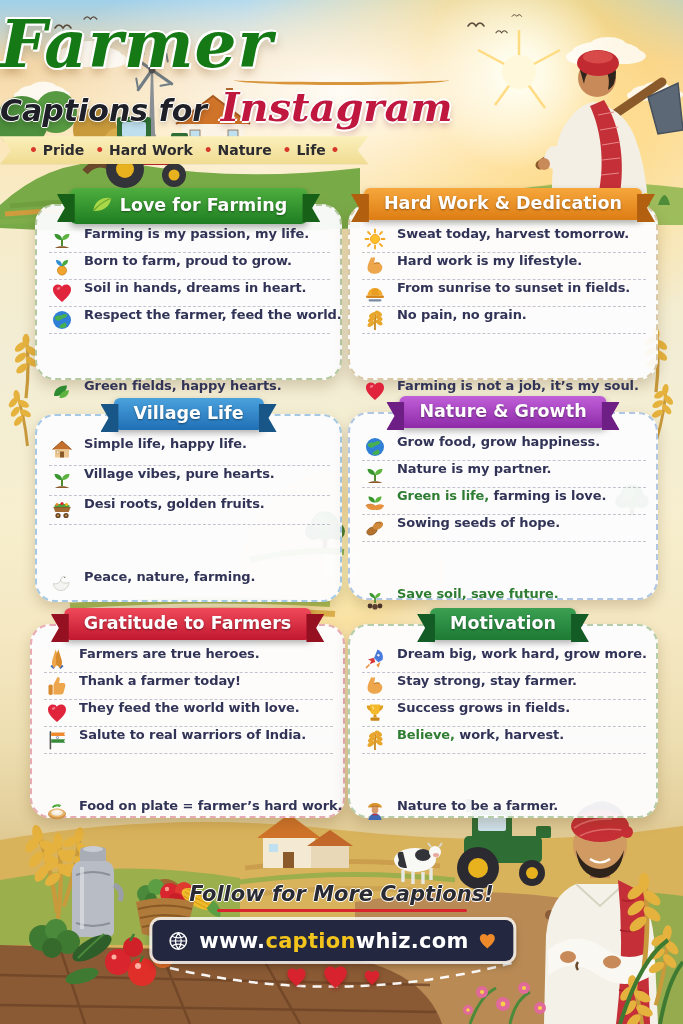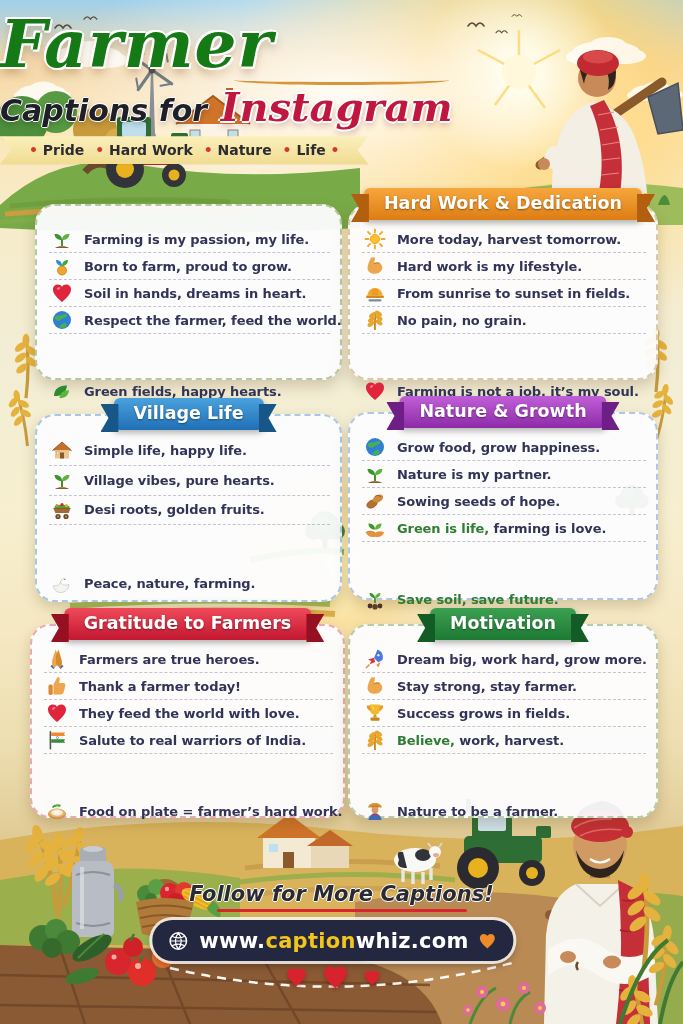--- a/index.html
+++ b/index.html
@@ -36,40 +36,40 @@
   .ribbon{position:absolute;top:-18px;left:50%;transform:translateX(-50%);z-index:2;white-space:nowrap;
     padding:5px 20px 7px;border-radius:6px;color:#fff;font-weight:bold;font-size:17.5px;
     background:linear-gradient(180deg,var(--b1),var(--b2));box-shadow:0 3px 6px rgba(0,0,0,.3);
     text-shadow:0 1px 2px rgba(0,0,0,.4);display:flex;align-items:center;gap:6px;}
   .ribbon::before,.ribbon::after{content:"";position:absolute;top:6px;width:18px;height:28px;background:var(--b3);z-index:-1;}
   .ribbon::before{left:-13px;clip-path:polygon(0 0,100% 0,100% 100%,0 100%,45% 50%);}
   .ribbon::after{right:-13px;clip-path:polygon(0 0,100% 0,55% 50%,100% 100%,0 100%);}
   .ribbon .rleaf{width:24px;height:24px;display:inline-block;}
   .rows{display:flex;flex-direction:column;justify-content:space-evenly;height:calc(100% - 22px);
     margin:20px 0 0;padding:0 10px 2px 12px;list-style:none;}
-  .row{flex:1;display:flex;align-items:center;gap:9px;border-bottom:1.5px dashed rgba(110,110,140,.4);}
+  .row{flex:1;display:flex;gap:9px;border-bottom:1.5px dashed rgba(110,110,140,.4);}
   .row:last-child{border-bottom:none;margin-top:44px;}
   .cicon{width:26px;height:26px;flex:0 0 26px;display:flex;align-items:center;justify-content:center;}
   .cicon svg{width:24px;height:24px;}
   .ctext{margin:0;font-size:13px;font-weight:bold;color:#323457;white-space:nowrap;letter-spacing:-.1px;}
   .ctext .lead{color:#2e7d32;}
   .c0{--b1:#4fae3e;--b2:#1e7e22;--b3:#166018;--bd:#b5c9a0;left:35px;top:204px;width:303px;height:172px;}
   .c1{--b1:#f6a73c;--b2:#dd7d14;--b3:#b26010;--bd:#d8c8a8;left:348px;top:204px;width:306px;height:172px;}
   .c2{--b1:#4aa2dd;--b2:#1f6fb5;--b3:#175687;--bd:#a5c9e5;left:35px;top:414px;width:303px;height:184px;}
   .c3{--b1:#c060d8;--b2:#8e2aa8;--b3:#6e1f85;--bd:#b0c6e2;left:348px;top:412px;width:306px;height:184px;}
   .c4{--b1:#ef4a5a;--b2:#c21730;--b3:#951021;--bd:#e8aab2;left:30px;top:624px;width:311px;height:190px;}
   .c5{--b1:#3ba052;--b2:#1d7a33;--b3:#145c26;--bd:#b5cda8;left:348px;top:624px;width:306px;height:190px;}
 
   
   .follow{position:absolute;top:882px;left:0;right:0;text-align:center;z-index:3;
     font-size:21px;font-weight:bold;font-style:italic;color:#2a2a33;
     text-shadow:0 1px 0 #fff,0 -1px 0 #fff,1px 0 0 #fff,-1px 0 0 #fff;}
   .follow-underline{width:250px;height:3px;background:#d8252e;border-radius:2px;margin:3px auto 0;}
   .site-pill{position:absolute;top:920px;left:333px;transform:translateX(-50%);z-index:3;height:41px;
-    display:flex;align-items:center;gap:9px;padding:0 16px 0 14px;background:#232840;border-radius:20px;
+    display:flex;align-items:center;gap:9px;padding:0 16px 0 14px;background:#232840;border-radius:8px;
     box-shadow:0 0 0 3px rgba(255,255,255,.8),0 4px 9px rgba(0,0,0,.35);cursor:pointer;}
   .site-pill .gicon{width:24px;height:24px;}
   .site-text{font-size:21px;font-weight:bold;color:#fff;letter-spacing:.3px;}
   .site-text .hl{color:#f2c41c;}
   .pill-heart{width:20px;height:20px;}
   .hearts{position:absolute;top:962px;left:333px;transform:translateX(-50%);display:flex;align-items:center;gap:12px;z-index:3;}
   .hearts svg{filter:drop-shadow(0 2px 2px rgba(120,0,0,.4));}
 </style>
 </head>
 <body>
@@ -349,20 +349,27 @@
     </div>
     <div class="tagline">
       <span class="tag-item">Pride</span>
       <span class="tag-item">Hard Work</span>
       <span class="tag-item">Nature</span>
       <span class="tag-item">Life</span>
     </div>
   </header>
 
   <section class="card c0">
+    <div class="ribbon">
+      <span class="rleaf"><svg viewBox="0 0 24 24">
+            <path d="M3 18C4 8 12 3.5 21 5c-1.5 9-8.5 13.5-18 13z" fill="#a8d84a"></path>
+            <path d="M3 18C8 12 14 8 21 5" stroke="#6aa82a" stroke-width="1.2" fill="none"></path>
+          </svg></span>
+      <span>Love for Farming</span>
+    </div>
     <ul class="rows">
       <li class="row">
           <span class="cicon">
             <svg viewBox="0 0 24 24">
               <path d="M5 21c2-2.5 12-2.5 14 0z" fill="#8a5a2b"></path>
               <path d="M12 19v-6" stroke="#4e8c2f" stroke-width="2" fill="none"></path>
               <path d="M12 13C12 9 9 6.5 4.5 7c.3 4 3.5 6 7.5 6z" fill="#39962f"></path>
               <path d="M12 13c0-4 3-6.5 7.5-6-.3 4-3.5 6-7.5 6z" fill="#5cb33e"></path>
             </svg>
           </span>
@@ -418,21 +425,21 @@
       <li class="row">
           <span class="cicon">
             <svg viewBox="0 0 24 24">
               <g stroke="#f5a71f" stroke-width="1.8" stroke-linecap="round">
                 <path d="M12 2.5v3M12 18.5v3M2.5 12h3M18.5 12h3M5 5l2.1 2.1M16.9 16.9L19 19M19 5l-2.1 2.1M7.1 16.9L5 19" fill="none"></path>
               </g>
               <circle cx="12" cy="12" r="4.6" fill="#ffc02e"></circle>
               <circle cx="12" cy="12" r="4.6" fill="none" stroke="#e89a14" stroke-width=".8"></circle>
             </svg>
           </span>
-          <p class="ctext"><span class="lead"></span><span>More today, harvest tomorrow.</span></p>
+          <p class="ctext"><span class="lead"></span><span>Sweat today, harvest tomorrow.</span></p>
         </li>
       <li class="row">
           <span class="cicon">
             <svg viewBox="0 0 24 24">
               <path d="M8 3.5h4.2L11 9.8c2.8-1.8 6.8-1 8 2 1.3 3.6-1.6 8-7 8-4.2 0-7.5-2-7.5-5.8 0-3.8 2.3-7.2 3.5-10.5z" fill="#eda64b"></path>
               <path d="M11 9.8c1.8-1.1 4-1.2 5.7-.4" fill="none" stroke="#c97f2a" stroke-width="1.2"></path>
             </svg>
           </span>
           <p class="ctext"><span class="lead"></span><span>Hard work is my lifestyle.</span></p>
         </li>
@@ -555,38 +562,38 @@
               <path d="M12 19v-6" stroke="#4e8c2f" stroke-width="2" fill="none"></path>
               <path d="M12 13C12 9 9 6.5 4.5 7c.3 4 3.5 6 7.5 6z" fill="#39962f"></path>
               <path d="M12 13c0-4 3-6.5 7.5-6-.3 4-3.5 6-7.5 6z" fill="#5cb33e"></path>
             </svg>
           </span>
           <p class="ctext"><span class="lead"></span><span>Nature is my partner.</span></p>
         </li>
       <li class="row">
           <span class="cicon">
             <svg viewBox="0 0 24 24">
+              <path d="M12 13.5C12 9.5 9 7.5 5.5 7.5c0 4 3 6 6.5 6z" fill="#39962f"></path>
+              <path d="M12 13.5c0-4 3-6 6.5-6 0 4-3 6-6.5 6z" fill="#5cb33e"></path>
+              <path d="M2.8 16.5c3-1.8 6.2-1.8 9.2.2 3-2 6.2-2 9.2-.2-1.8 3.8-5.5 5.3-9.2 4.2-3.7 1.1-7.4-.4-9.2-4.2z" fill="#e8913c"></path>
+              <path d="M2.8 16.5c3-1.8 6.2-1.8 9.2.2" fill="none" stroke="#c06f24" stroke-width=".8"></path>
+            </svg>
+          </span>
+          <p class="ctext"><span class="lead">Green is life,</span><span> farming is love.</span></p>
+        </li>
+      <li class="row">
+          <span class="cicon">
+            <svg viewBox="0 0 24 24">
               <ellipse cx="9" cy="15" rx="5.5" ry="3.6" transform="rotate(-28 9 15)" fill="#b5722e"></ellipse>
               <ellipse cx="9" cy="15" rx="5.5" ry="3.6" transform="rotate(-28 9 15)" fill="none" stroke="#8a5420" stroke-width=".7"></ellipse>
               <ellipse cx="15" cy="9.5" rx="5.5" ry="3.6" transform="rotate(-28 15 9.5)" fill="#d08a3c"></ellipse>
               <path d="M12 7.5c2-1.5 4.5-1.5 6 .5" stroke="#8a5420" stroke-width=".7" fill="none"></path>
             </svg>
           </span>
           <p class="ctext"><span class="lead"></span><span>Sowing seeds of hope.</span></p>
-        </li>
-      <li class="row">
-          <span class="cicon">
-            <svg viewBox="0 0 24 24">
-              <path d="M12 13.5C12 9.5 9 7.5 5.5 7.5c0 4 3 6 6.5 6z" fill="#39962f"></path>
-              <path d="M12 13.5c0-4 3-6 6.5-6 0 4-3 6-6.5 6z" fill="#5cb33e"></path>
-              <path d="M2.8 16.5c3-1.8 6.2-1.8 9.2.2 3-2 6.2-2 9.2-.2-1.8 3.8-5.5 5.3-9.2 4.2-3.7 1.1-7.4-.4-9.2-4.2z" fill="#e8913c"></path>
-              <path d="M2.8 16.5c3-1.8 6.2-1.8 9.2.2" fill="none" stroke="#c06f24" stroke-width=".8"></path>
-            </svg>
-          </span>
-          <p class="ctext"><span class="lead">Green is life,</span><span> farming is love.</span></p>
         </li>
       <li class="row">
           <span class="cicon">
             <svg viewBox="0 0 24 24">
               <path d="M12 16v-5" stroke="#4e8c2f" stroke-width="1.8" fill="none"></path>
               <path d="M12 11C12 8 9.5 6 6.5 6c0 3 2.5 5 5.5 5z" fill="#39962f"></path>
               <path d="M12 11c0-3 2.5-5 5.5-5 0 3-2.5 5-5.5 5z" fill="#5cb33e"></path>
               <circle cx="7" cy="19" r="2.4" fill="#4a332a"></circle>
               <circle cx="12" cy="19.8" r="2.8" fill="#5c4132"></circle>
               <circle cx="17" cy="19" r="2.4" fill="#4a332a"></circle>

